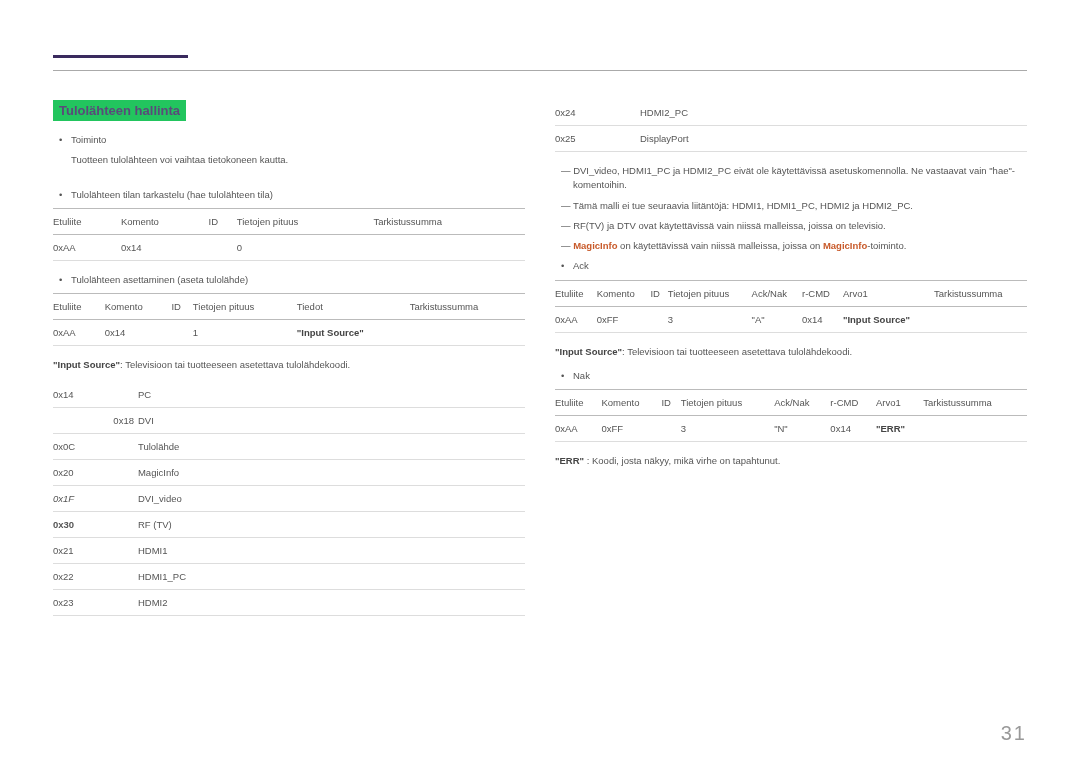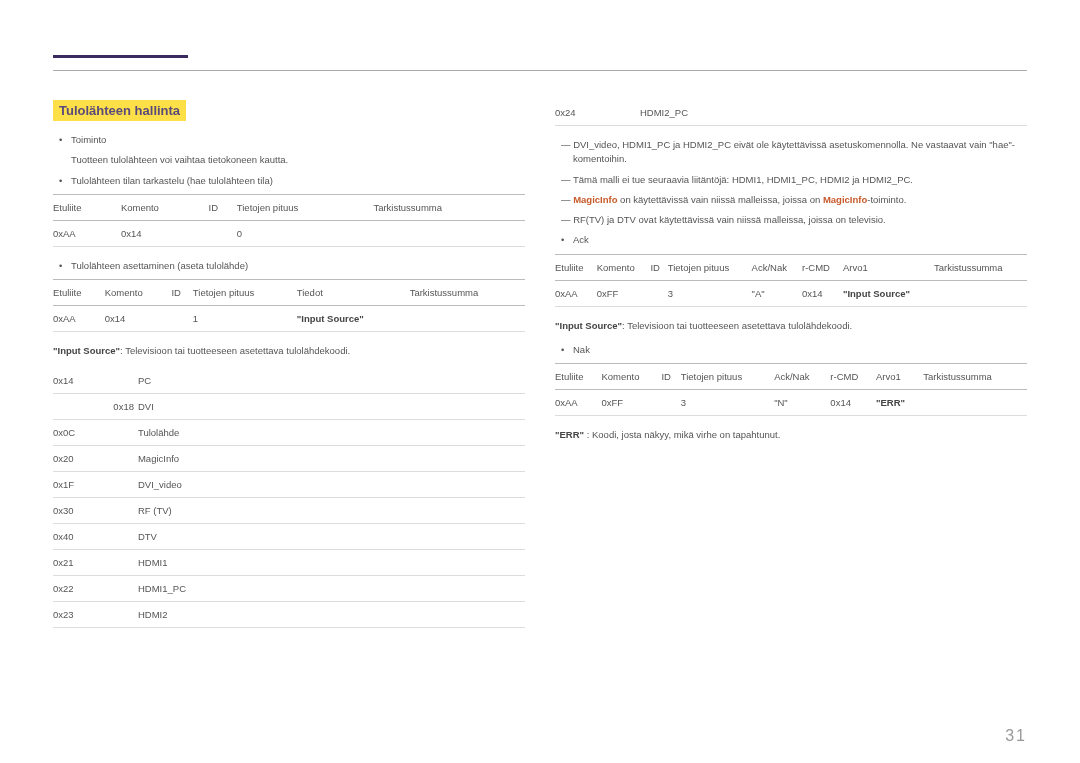--- a/index.html
+++ b/index.html
@@ -24,40 +24,40 @@
     position: absolute;
     top: 70px;
     left: 53px;
     right: 53px;
     border-top: 1px solid #aaa;
   }
   .page-number {
     position: absolute;
     bottom: 18px;
     right: 53px;
-    font-size: 16px;
+    font-size: 20px;
     color: #999;
     font-weight: 300;
     letter-spacing: 2px;
   }
   .content {
     position: absolute;
     top: 100px;
     left: 53px;
     right: 53px;
     display: flex;
     gap: 30px;
   }
   .col {
     flex: 1;
     min-width: 0;
   }
   .section-title {
     display: inline-block;
-    background: #fde047;
+    background: #22c55e;
     color: #5a4a7a;
     font-size: 13px;
     font-weight: bold;
     padding: 3px 6px;
     margin-bottom: 12px;
   }
   .bulleted {
     padding-left: 18px;
     position: relative;
     margin-bottom: 6px;
@@ -65,21 +65,21 @@
   }
   .bulleted::before {
     content: "•";
     position: absolute;
     left: 6px;
     top: 0;
     color: #555;
   }
   .subtext {
     padding-left: 18px;
-    margin-bottom: 6px;
+    margin-bottom: 20px;
     line-height: 1.5;
   }
   table {
     width: 100%;
     border-collapse: collapse;
     margin-bottom: 12px;
     font-size: 9.5px;
   }
   th, td {
     text-align: left;
@@ -192,30 +192,26 @@
           </tr>
           <tr>
             <td style="width: 18%;">0x0C</td>
             <td>Tulolähde</td>
           </tr>
           <tr>
             <td style="width: 18%; margin-top: 6px;">0x20</td>
             <td>MagicInfo</td>
           </tr>
           <tr>
-            <td style="width: 18%;">0x1F</td>
+            <td style="width: 18%; font-style: italic;">0x1F</td>
             <td>DVI_video</td>
           </tr>
           <tr>
-            <td style="width: 18%;">0x30</td>
+            <td style="width: 18%; font-weight: bold;">0x30</td>
             <td>RF (TV)</td>
-          </tr>
-          <tr>
-            <td style="width: 18%;">0x40</td>
-            <td>DTV</td>
           </tr>
           <tr>
             <td style="width: 18%;">0x21</td>
             <td>HDMI1</td>
           </tr>
           <tr>
             <td style="width: 18%; margin-top: 32px;">0x22</td>
             <td>HDMI1_PC</td>
           </tr>
           <tr>
@@ -226,29 +222,33 @@
     </table>
   </div>
 
   <div class="col">
     <table>
       <tbody id="codes-right">
           <tr>
             <td style="width: 18%; margin-left: 16px;">0x24</td>
             <td>HDMI2_PC</td>
           </tr>
+          <tr>
+            <td style="width: 18%;">0x25</td>
+            <td>DisplayPort</td>
+          </tr>
         </tbody>
     </table>
 
     <div class="note-line">DVI_video, HDMI1_PC ja HDMI2_PC eivät ole käytettävissä asetuskomennolla. Ne vastaavat vain "hae"-komentoihin.</div>
     <div class="note-line">Tämä malli ei tue seuraavia liitäntöjä: HDMI1, HDMI1_PC, HDMI2 ja HDMI2_PC.</div>
+    <div class="note-line">RF(TV) ja DTV ovat käytettävissä vain niissä malleissa, joissa on televisio.</div>
     <div class="note-line">
       <span class="highlight">MagicInfo</span><span> on käytettävissä vain niissä malleissa, joissa on </span><span class="highlight">MagicInfo</span><span>-toiminto.</span>
     </div>
-    <div class="note-line">RF(TV) ja DTV ovat käytettävissä vain niissä malleissa, joissa on televisio.</div>
 
     <div class="bulleted">Ack</div>
 
     <table>
       <thead>
           <tr>
         <th>Etuliite</th>
         <th>Komento</th>
         <th>ID</th>
         <th>Tietojen pituus</th>

